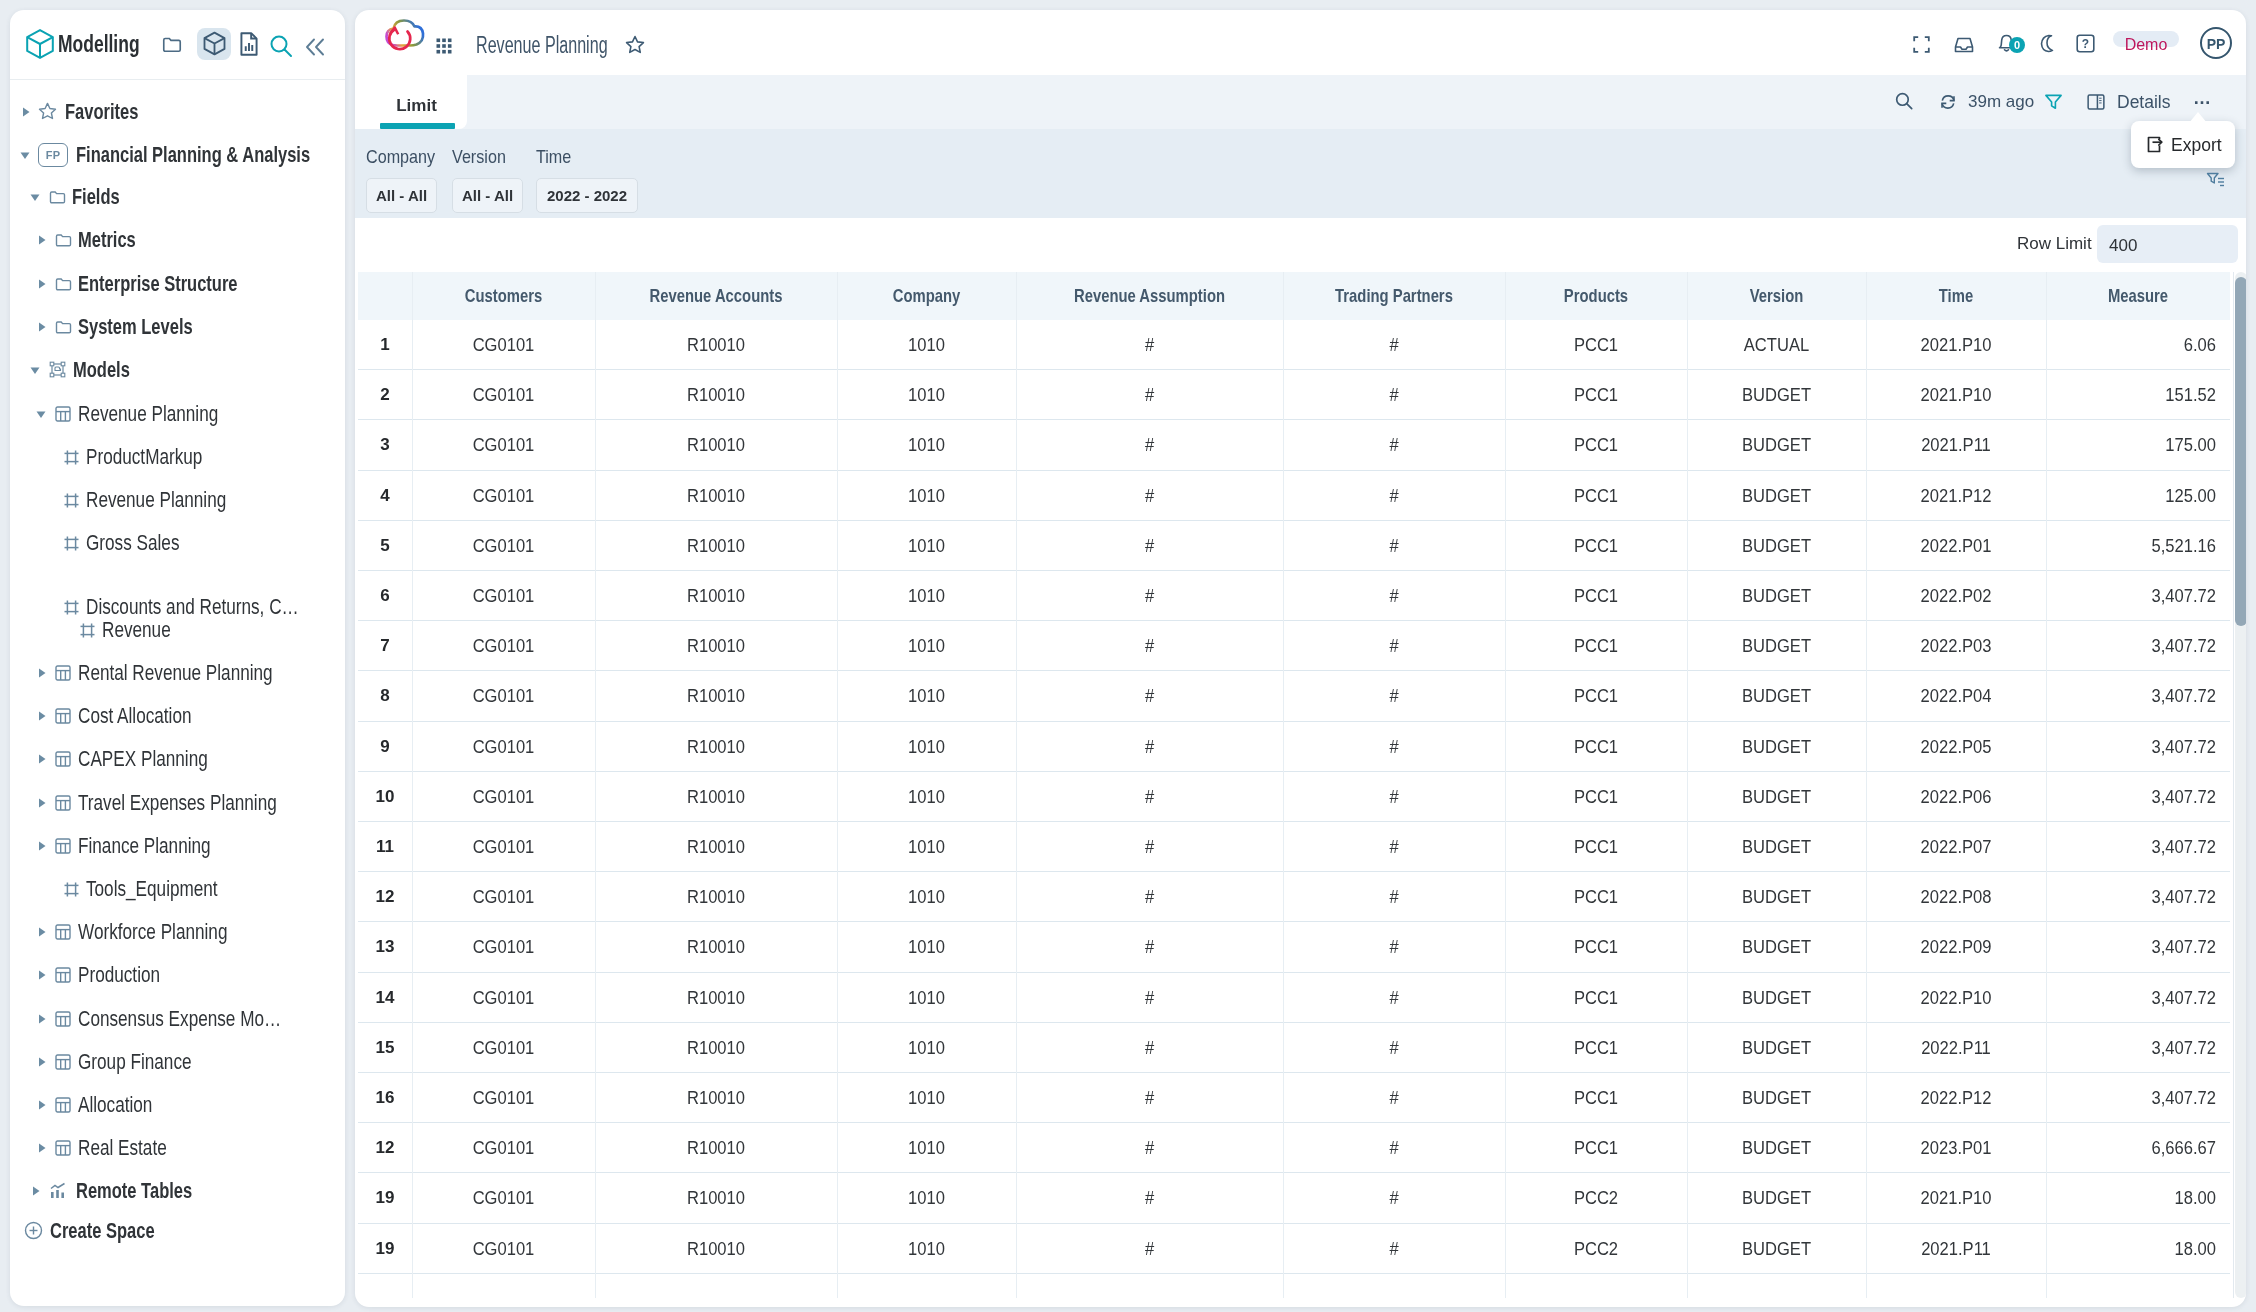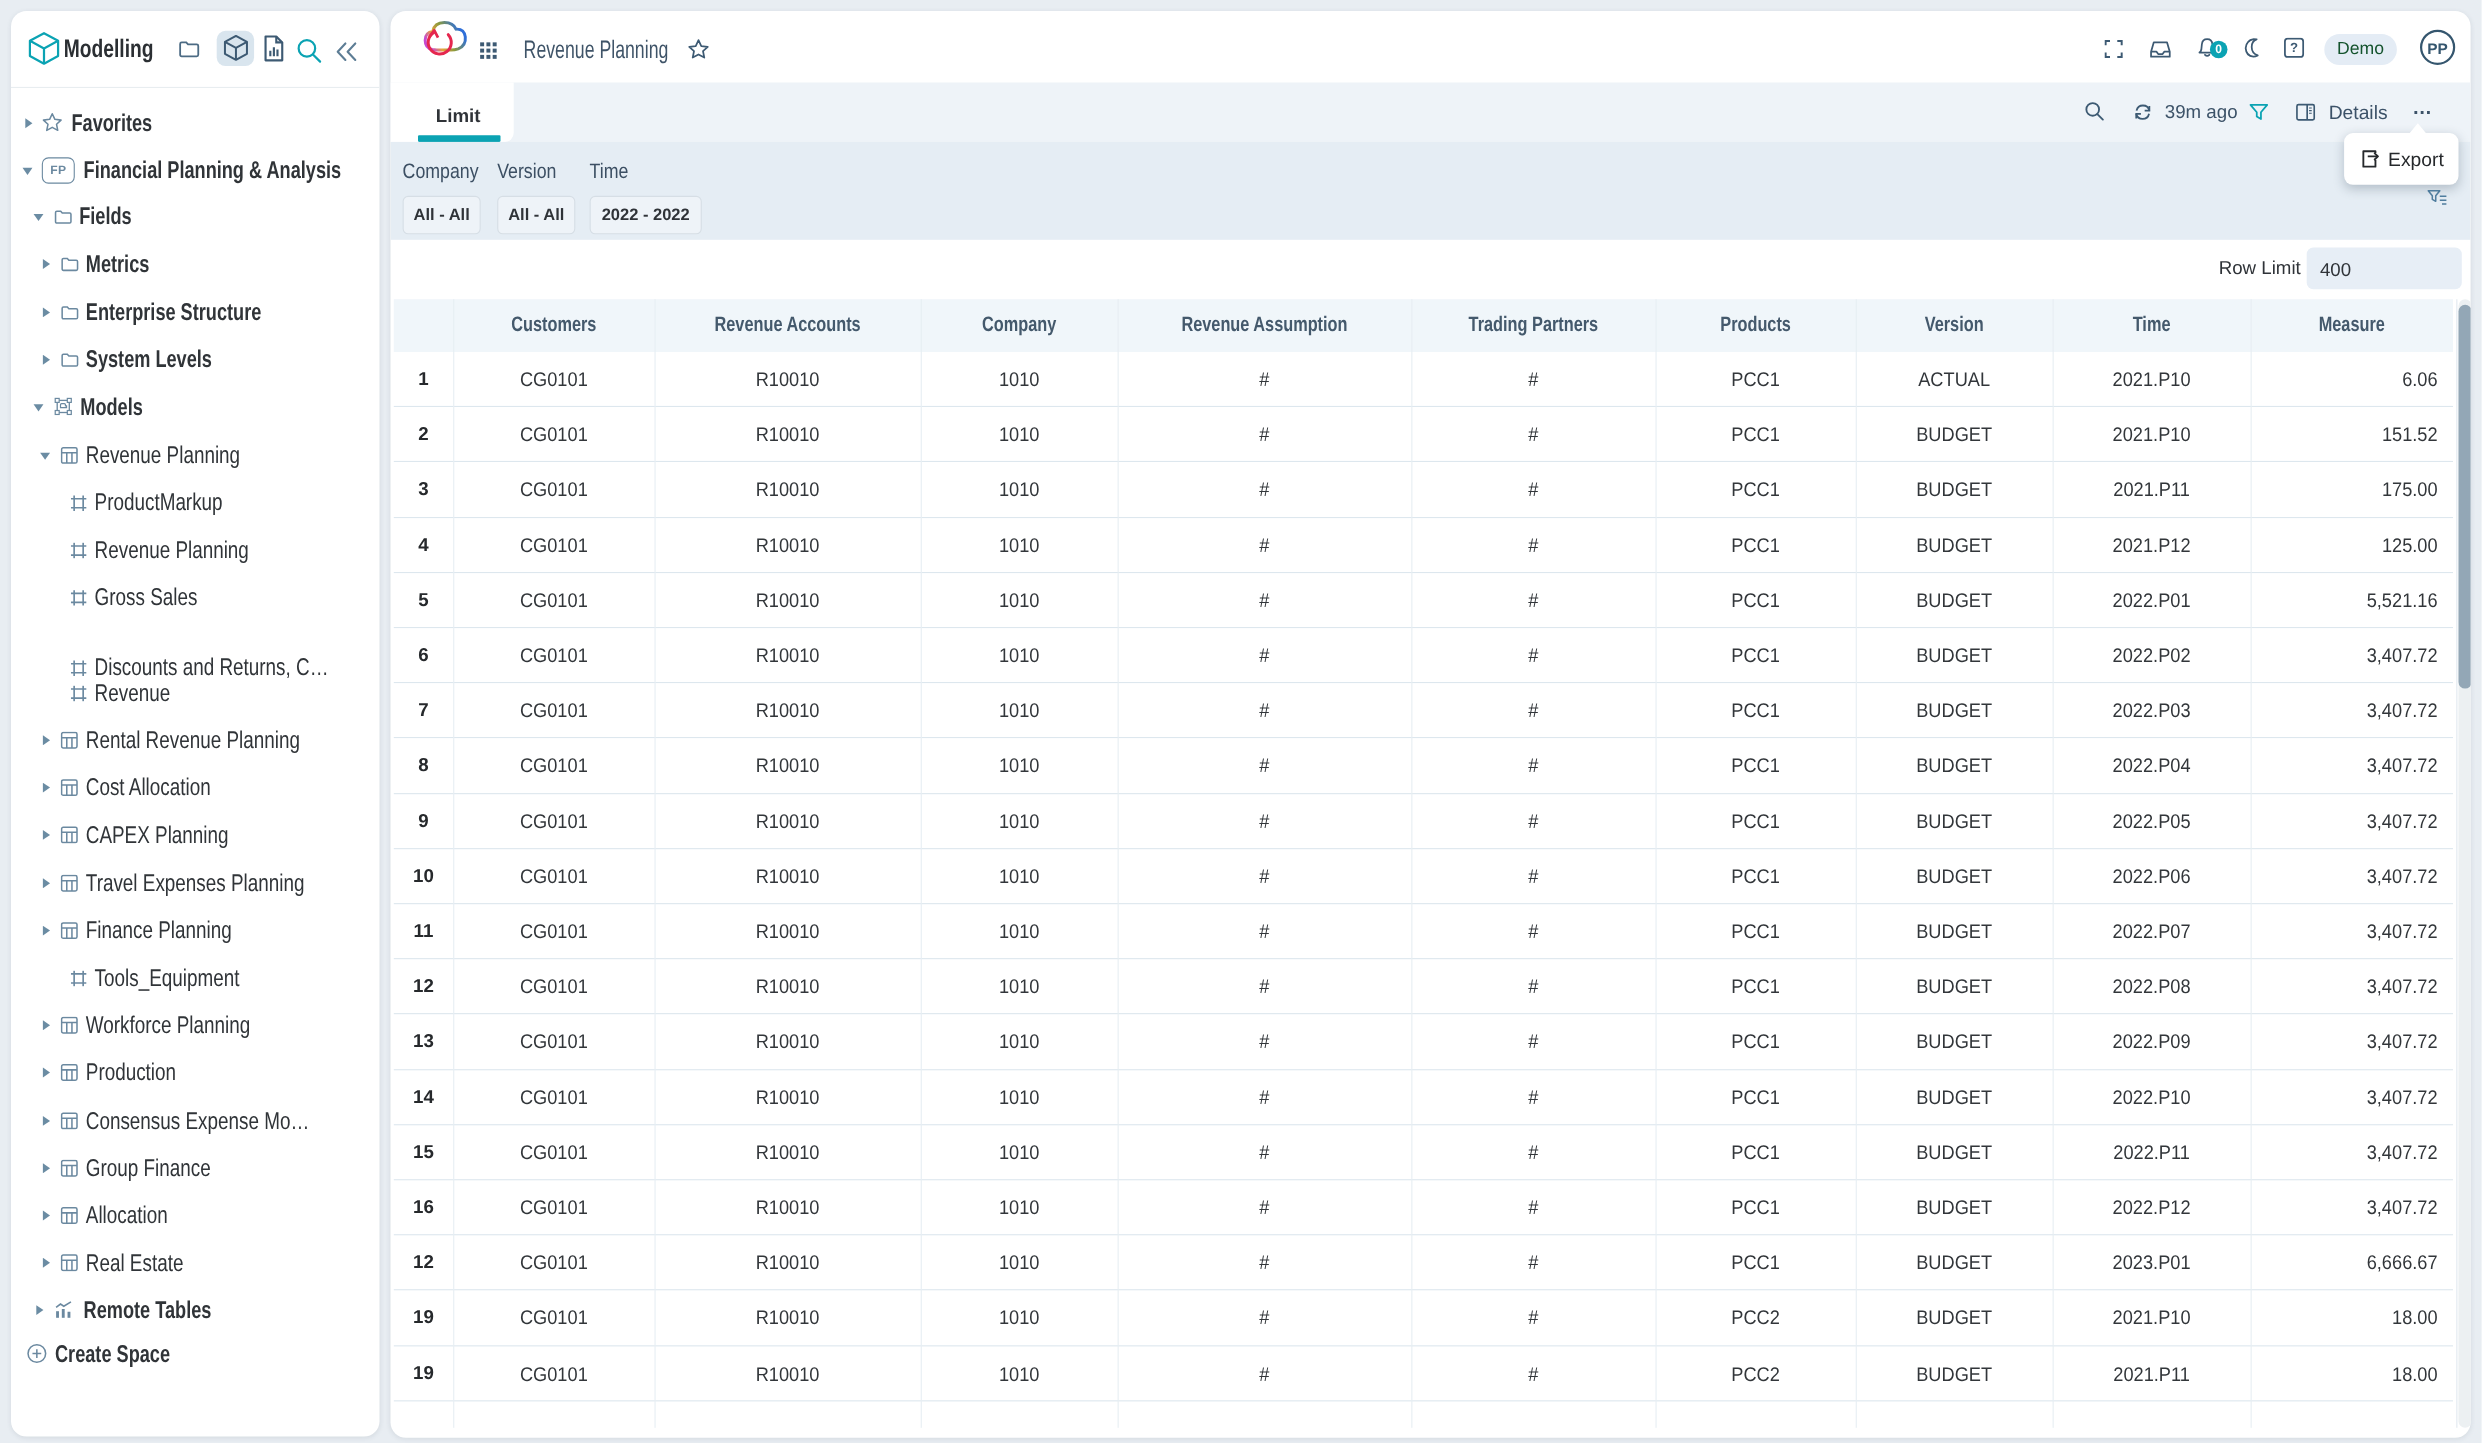--- a/index.html
+++ b/index.html
@@ -218,21 +218,21 @@
       <span class="abs" style="left:54px;top:7px">
         <svg width="15" height="15" viewBox="0 0 15 15" style="display:block">
           <line x1="3.4" y1="0.5" x2="3.4" y2="14.5" stroke="#6b89a0" stroke-width="1.5"></line>
           <line x1="11.6" y1="0.5" x2="11.6" y2="14.5" stroke="#6b89a0" stroke-width="1.5"></line>
           <line x1="0.5" y1="3.4" x2="14.5" y2="3.4" stroke="#6b89a0" stroke-width="1.5"></line>
           <line x1="0.5" y1="11.6" x2="14.5" y2="11.6" stroke="#6b89a0" stroke-width="1.5"></line>
         </svg>
       </span>
       <div class="abs" style="left:76px;top:0;line-height:28px;font-size:22px;font-weight:400;color:#303438;white-space:nowrap;transform:scaleX(0.78);transform-origin:0 50%">Discounts and Returns, C…</div>
     </div>
-    <div class="abs" style="left:0;top:606px;width:335px;height:28px">
+    <div class="abs" style="left:16px;top:606px;width:335px;height:28px">
       <span class="abs" style="left:54px;top:7px">
         <svg width="15" height="15" viewBox="0 0 15 15" style="display:block">
           <line x1="3.4" y1="0.5" x2="3.4" y2="14.5" stroke="#6b89a0" stroke-width="1.5"></line>
           <line x1="11.6" y1="0.5" x2="11.6" y2="14.5" stroke="#6b89a0" stroke-width="1.5"></line>
           <line x1="0.5" y1="3.4" x2="14.5" y2="3.4" stroke="#6b89a0" stroke-width="1.5"></line>
           <line x1="0.5" y1="11.6" x2="14.5" y2="11.6" stroke="#6b89a0" stroke-width="1.5"></line>
         </svg>
       </span>
       <div class="abs" style="left:76px;top:0;line-height:28px;font-size:22px;font-weight:400;color:#303438;white-space:nowrap;transform:scaleX(0.78);transform-origin:0 50%">Revenue</div>
     </div>
@@ -511,21 +511,21 @@
       <svg width="19" height="19" viewBox="0 0 19 19" style="display:block">
         <path d="M12.5 1.8 Q8 3.2 8 8.8 Q8 14.6 13.5 16.4 Q11.5 17.5 9.5 17.5 Q3 17 2.5 9.8 Q3 2.6 9.8 1.5 Q11.2 1.5 12.5 1.8 Z" fill="none" stroke="#3d5a73" stroke-width="1.6" stroke-linejoin="round"></path>
       </svg>
     </div>
   <div class="abs" style="left:1721px;top:24px">
       <svg width="19" height="19" viewBox="0 0 19 19" style="display:block">
         <rect x="1.2" y="1.2" width="16.6" height="16.6" rx="2.5" fill="none" stroke="#3d5a73" stroke-width="1.6"></rect>
         <text x="9.5" y="13.6" font-family="Liberation Sans" font-size="12" font-weight="700" fill="#3d5a73" text-anchor="middle">?</text>
       </svg>
     </div>
-  <div class="abs" style="left:1758px;top:21px;width:66px;height:28px;border-radius:14px;background:#e4ecf5;color:#14532d;font-size:16px;text-align:center;line-height:28px">Demo</div>
+  <div class="abs" style="left:1758px;top:21px;width:66px;height:16px;border-radius:14px;background:#e4ecf5;color:#be185d;font-size:16px;text-align:center;line-height:28px">Demo</div>
   <div class="abs" style="left:1845px;top:17px;width:32px;height:32px;border-radius:50%;border:2px solid #35566e;color:#35566e;font-size:14px;font-weight:700;text-align:center;line-height:30px">PP</div>
 
   <div class="abs" style="left:0;top:65px;width:1891px;height:54px;background:#eef3f8"></div>
   <div class="abs" style="left:0;top:65px;width:112px;height:54px;background:#fff;border-radius:0 0 8px 0"></div>
   <div class="abs" style="left:25px;top:86px;width:73px;height:20px;line-height:20px;font-size:17px;font-weight:700;color:#2f3338;text-align:center">Limit</div>
   <div class="abs" style="left:25px;top:113px;width:75px;height:6px;background:#0ba3b3;border-radius:1px"></div>
   <div class="abs" style="left:1539px;top:81px">
       <svg width="20" height="20" viewBox="0 0 20 20" style="display:block">
         <g transform="scale(0.7692307692307693)">
           <circle cx="11" cy="11" r="7.5" fill="none" stroke="#3d5a73" stroke-width="2.2"></circle>

